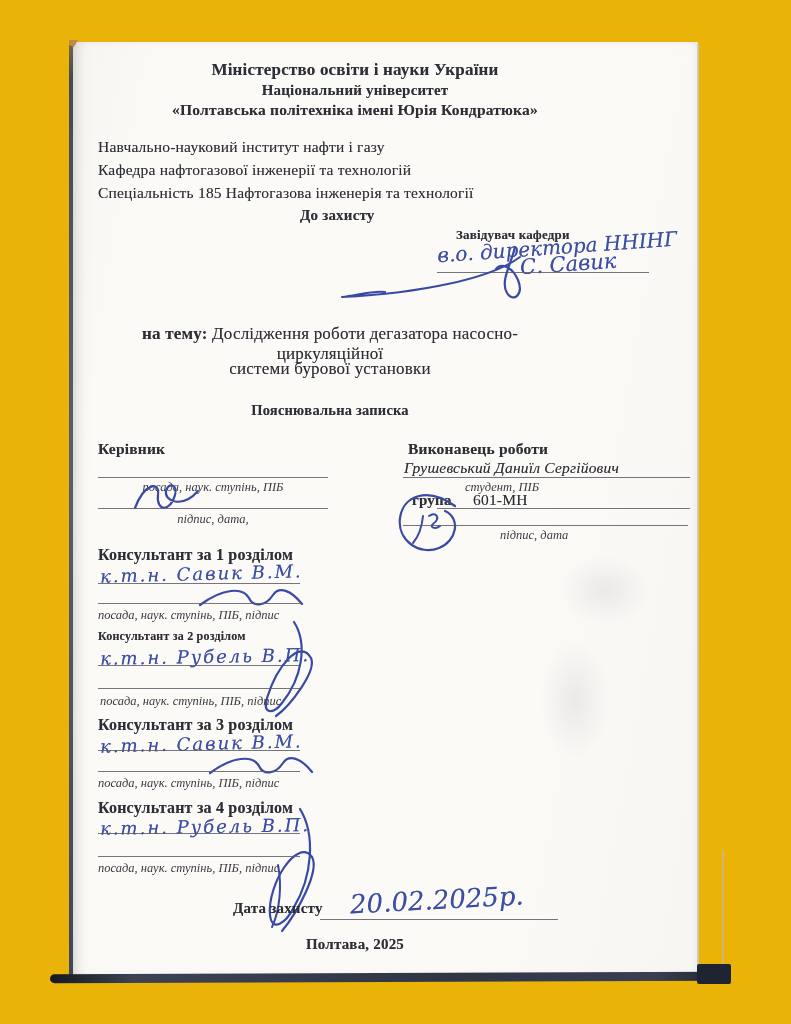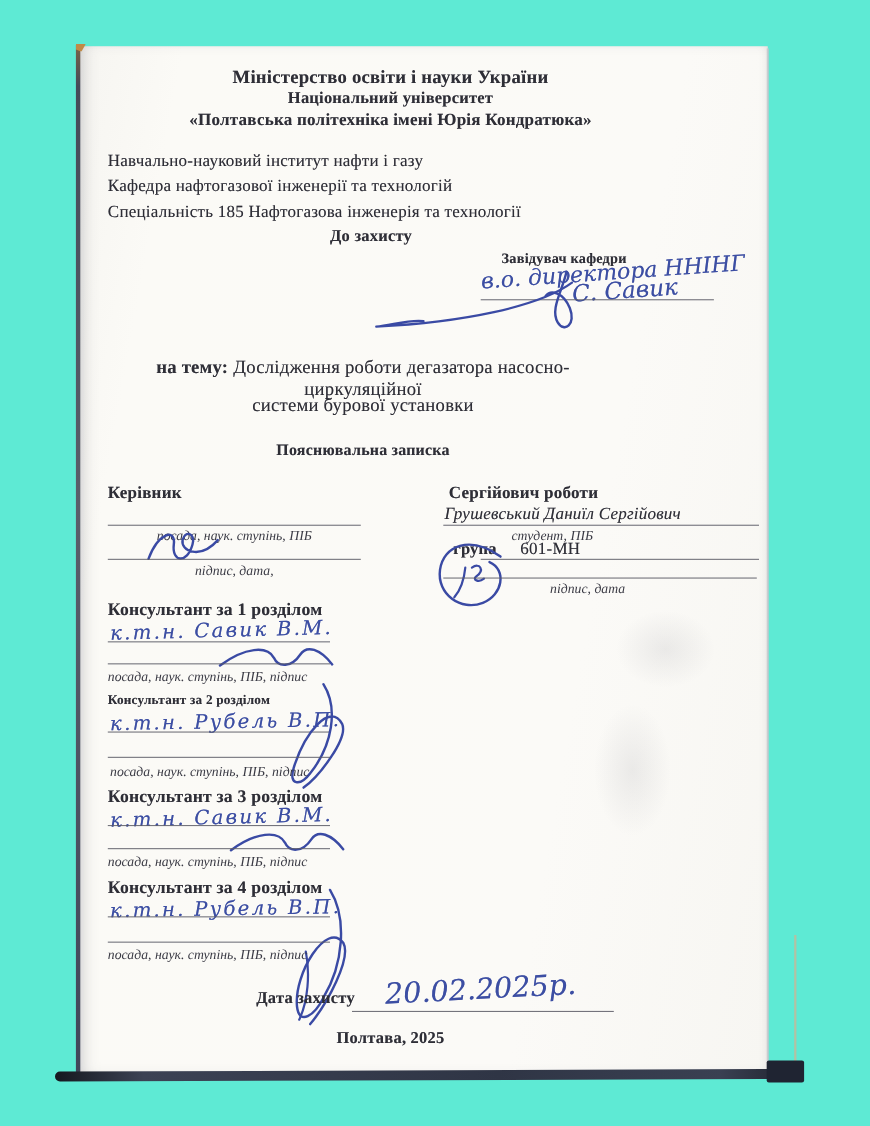--- a/index.html
+++ b/index.html
@@ -1,18 +1,18 @@
 <!DOCTYPE html>
 <html><head>
 <meta charset="utf-8">
 <style>
   html,body{margin:0;padding:0;background:#ffffff;}
   .scan{
     position:relative;width:791px;height:1024px;overflow:hidden;
-    background:#5eead4;
+    background:#eab308;
     font-family:"Liberation Serif","DejaVu Serif",serif;
     color:#2e2e36;
   }
   .paper{
     position:absolute;left:72px;top:42px;width:626px;height:933px;
     background:linear-gradient(100deg,#f6f5f1 0%,#fbfaf6 12%,#fbfaf7 70%,#f7f6f2 100%);
     box-shadow:inset 10px 0 16px -10px rgba(60,62,80,.35), inset -6px 0 10px -8px rgba(90,90,100,.25);
   }
   .abs{position:absolute;}
   .b{font-weight:bold;}
@@ -82,21 +82,21 @@
 
   <div class="abs b print" style="left:98px;top:440px;font-size:15.5px;">Керівник</div>
   <div class="rule" style="left:98px;top:477px;width:230px;"></div>
   <div class="abs cap ctr" style="left:98px;top:480px;width:230px;">посада, наук. ступінь, ПІБ</div>
   <svg class="sig" style="left:130px;top:478px;" width="75" height="40">
     <path stroke-width="2.2" d="M5,30 C14,6 30,2 28,17 C26,33 40,35 45,17 C48,6 38,4 36,13 C34,23 52,31 68,13"></path>
   </svg>
   <div class="rule" style="left:98px;top:508px;width:230px;"></div>
   <div class="abs cap ctr" style="left:98px;top:512px;width:230px;">підпис, дата,</div>
 
-  <div class="abs b print" style="left:408px;top:440px;font-size:15.5px;">Сергійович роботи</div>
+  <div class="abs b print" style="left:408px;top:440px;font-size:15.5px;">Виконавець роботи</div>
   <div class="abs it print" style="left:404px;top:459px;font-size:15.5px;">Грушевський Даниїл Сергійович</div>
   <div class="rule" style="left:403px;top:477px;width:287px;"></div>
   <div class="abs cap" style="left:465px;top:480px;">студент, ПІБ</div>
   <div class="abs b print" style="left:412px;top:492px;font-size:15px;">група</div>
   <div class="abs print" style="left:473px;top:491px;font-size:15.5px;">601-МН</div>
   <div class="rule" style="left:437px;top:508px;width:253px;"></div>
   <svg class="sig" style="left:393px;top:488px;" width="75" height="70">
     <path stroke-width="2.2" d="M62,18 C34,-2 10,8 7,30 C4,52 26,68 46,60 C64,53 68,30 52,23"></path>
     <path stroke-width="2" d="M30,28 C29,38 26,48 20,55 M36,28 C43,23 48,30 40,36 C36,39 42,42 47,38"></path>
   </svg>

